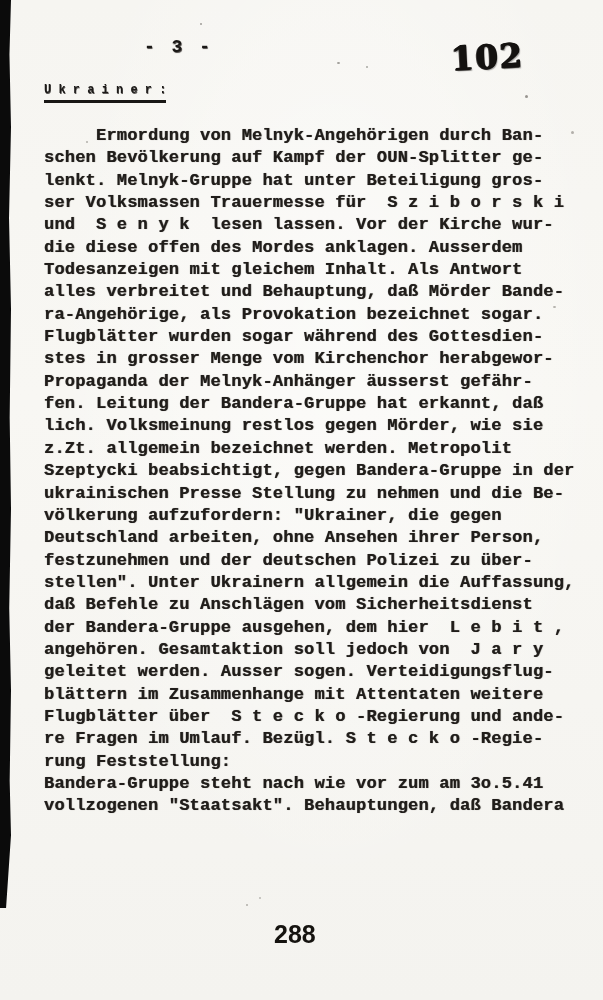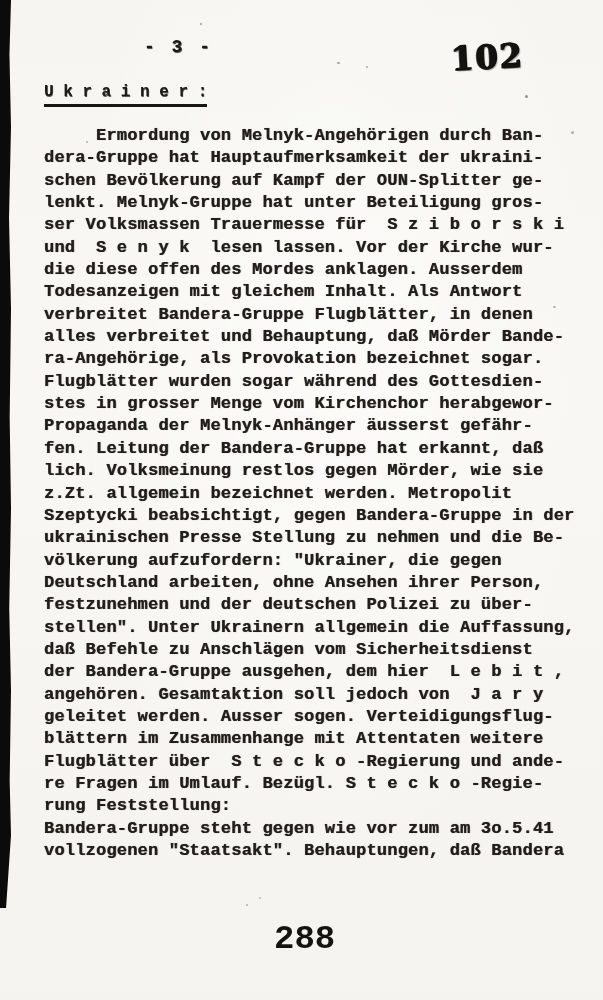--- a/index.html
+++ b/index.html
@@ -25,40 +25,40 @@
   .stamp{
     position:absolute;left:451px;top:38px;
     font-family:"DejaVu Serif","Liberation Serif",serif;
     font-size:32px;font-weight:900;color:#141210;
     letter-spacing:2px;
     transform:rotate(-3deg) scaleY(1.04);
     text-shadow:1px 0 0 #141210,-1px 0.5px 0 rgba(20,18,16,0.8),0 1px 0 rgba(20,18,16,0.7),1.5px 1.5px 1px rgba(20,18,16,0.35);
   }
   .heading{
     position:absolute;left:44px;top:83px;
-    font-size:16px;font-weight:700;color:#1c1a18;
+    font-size:12px;font-weight:700;color:#1c1a18;
     white-space:pre;
     border-bottom:3px solid #191715;
     padding-bottom:3px;
     text-shadow:0.5px 0.5px 0.6px rgba(25,22,20,0.7);
   }
   .body-text{
     position:absolute;left:44px;top:125px;width:545px;
   }
   .tl{
     white-space:pre;
     font-size:17px;font-weight:700;line-height:22.35px;
     color:#201d1a;
     letter-spacing:0.2px;
     text-shadow:0.5px 0.4px 0.7px rgba(28,24,20,0.65), -0.3px 0 0.4px rgba(28,24,20,0.35);
   }
   .pageno-bottom{
     position:absolute;left:274px;top:920px;
-    font-family:Liberation Mono, monospace;
-    font-size:34px;font-weight:600;color:#15130f;
+    font-family:Liberation Sans, sans-serif;
+    font-size:25px;font-weight:600;color:#15130f;
   }
   .noise span{position:absolute;background:#4a463f;border-radius:50%;display:block;}
   .n1{left:525px;top:95px;width:3px;height:3px;opacity:.55;}
   .n2{left:337px;top:62px;width:3px;height:2px;opacity:.5;}
   .n3{left:366px;top:66px;width:2px;height:2px;opacity:.45;}
   .n4{left:571px;top:131px;width:3px;height:3px;opacity:.4;}
   .n5{left:200px;top:23px;width:2px;height:2px;opacity:.5;}
   .n6{left:553px;top:306px;width:3px;height:2px;opacity:.4;}
   .n7{left:467px;top:316px;width:2px;height:2px;opacity:.45;}
   .n8{left:86px;top:141px;width:2px;height:2px;opacity:.4;}
@@ -84,28 +84,26 @@
     <span class="n10"></span>
   </div>
 
   <div class="pageno-top">- 3 -</div>
   <div class="stamp">102</div>
 
   <div class="heading">U k r a i n e r :</div>
 
   <div class="body-text">
     <div class="tl">     Ermordung von Melnyk-Angehörigen durch Ban-</div>
-    <div class="tl">dera-Gruppe hat Hauptaufmerksamkeit der ukraini-</div>
     <div class="tl">schen Bevölkerung auf Kampf der OUN-Splitter ge-</div>
     <div class="tl">lenkt. Melnyk-Gruppe hat unter Beteiligung gros-</div>
     <div class="tl">ser Volksmassen Trauermesse für  S z i b o r s k i</div>
     <div class="tl">und  S e n y k  lesen lassen. Vor der Kirche wur-</div>
     <div class="tl">die diese offen des Mordes anklagen. Ausserdem</div>
     <div class="tl">Todesanzeigen mit gleichem Inhalt. Als Antwort</div>
-    <div class="tl">verbreitet Bandera-Gruppe Flugblätter, in denen</div>
     <div class="tl">alles verbreitet und Behauptung, daß Mörder Bande-</div>
     <div class="tl">ra-Angehörige, als Provokation bezeichnet sogar.</div>
     <div class="tl">Flugblätter wurden sogar während des Gottesdien-</div>
     <div class="tl">stes in grosser Menge vom Kirchenchor herabgewor-</div>
     <div class="tl">Propaganda der Melnyk-Anhänger äusserst gefähr-</div>
     <div class="tl">fen. Leitung der Bandera-Gruppe hat erkannt, daß</div>
     <div class="tl">lich. Volksmeinung restlos gegen Mörder, wie sie</div>
     <div class="tl">z.Zt. allgemein bezeichnet werden. Metropolit</div>
     <div class="tl">Szeptycki beabsichtigt, gegen Bandera-Gruppe in der</div>
     <div class="tl">ukrainischen Presse Stellung zu nehmen und die Be-</div>
@@ -114,18 +112,18 @@
     <div class="tl">festzunehmen und der deutschen Polizei zu über-</div>
     <div class="tl">stellen". Unter Ukrainern allgemein die Auffassung,</div>
     <div class="tl">daß Befehle zu Anschlägen vom Sicherheitsdienst</div>
     <div class="tl">der Bandera-Gruppe ausgehen, dem hier  L e b i t ,</div>
     <div class="tl">angehören. Gesamtaktion soll jedoch von  J a r y</div>
     <div class="tl">geleitet werden. Ausser sogen. Verteidigungsflug-</div>
     <div class="tl">blättern im Zusammenhange mit Attentaten weitere</div>
     <div class="tl">Flugblätter über  S t e c k o -Regierung und ande-</div>
     <div class="tl">re Fragen im Umlauf. Bezügl. S t e c k o -Regie-</div>
     <div class="tl">rung Feststellung:</div>
-    <div class="tl">Bandera-Gruppe steht gegen wie vor zum am 3o.5.41</div>
+    <div class="tl">Bandera-Gruppe steht nach wie vor zum am 3o.5.41</div>
     <div class="tl">vollzogenen "Staatsakt". Behauptungen, daß Bandera</div>
   </div>
 
   <div class="pageno-bottom">288</div>
 </div>
 
 </body></html>

